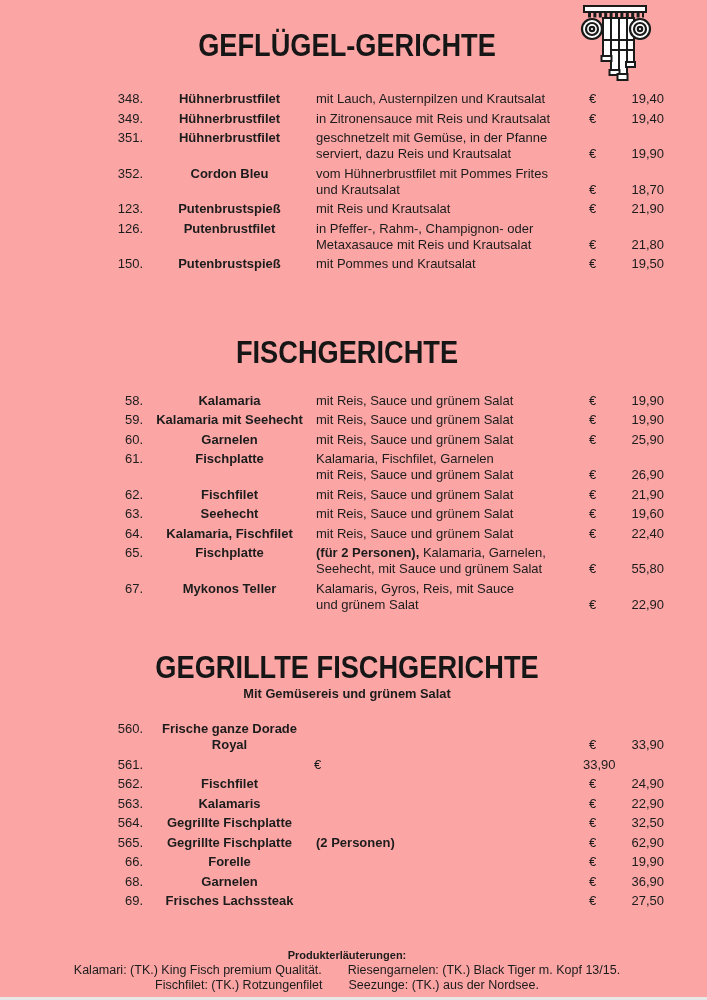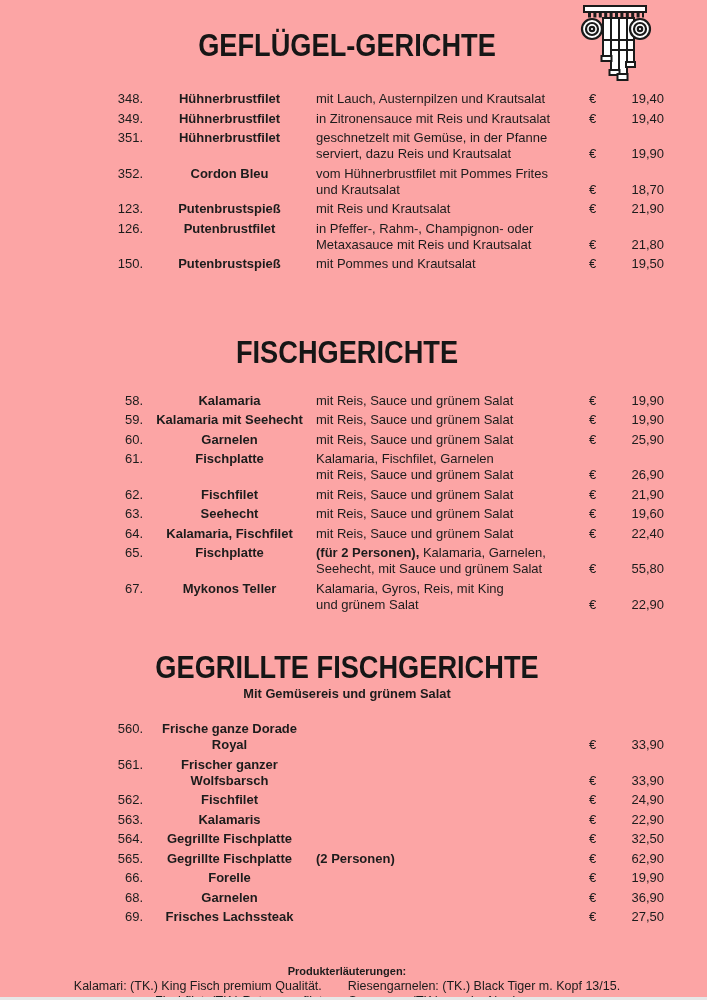--- a/index.html
+++ b/index.html
@@ -262,21 +262,21 @@
               <div>Seehecht, mit Sauce und grünem Salat</div>
             </span>
     <span class="cell-cur">€</span>
     <span class="cell-price">55,80</span>
   </div>
 
   <div class="row">
     <span class="cell-num">67.</span>
     <span class="cell-name">Mykonos Teller</span>
     <span class="cell-desc">
-              <div>Kalamaria, Gyros, Reis, mit King</div>
+              <div>Kalamaris, Gyros, Reis, mit Sauce</div>
               <div>und grünem Salat</div>
             </span>
     <span class="cell-cur">€</span>
     <span class="cell-price">22,90</span>
   </div>
 </div>
   </section>
 
   <section class="menu-section sec-2">
     <h1 class="section-title">GEGRILLTE FISCHGERICHTE</h1>
@@ -285,21 +285,20 @@
   <div class="row">
     <span class="cell-num">560.</span>
     <span class="cell-name">Frische ganze Dorade Royal</span>
     <span class="cell-desc"></span>
     <span class="cell-cur">€</span>
     <span class="cell-price">33,90</span>
   </div>
 
   <div class="row">
     <span class="cell-num">561.</span>
-    <span class="cell-name">Frischer ganzer Wolfsbarsch</span>
     <span class="cell-desc"></span>
     <span class="cell-cur">€</span>
     <span class="cell-price">33,90</span>
   </div>
 
   <div class="row">
     <span class="cell-num">562.</span>
     <span class="cell-name">Fischfilet</span>
     <span class="cell-desc"></span>
     <span class="cell-cur">€</span>

